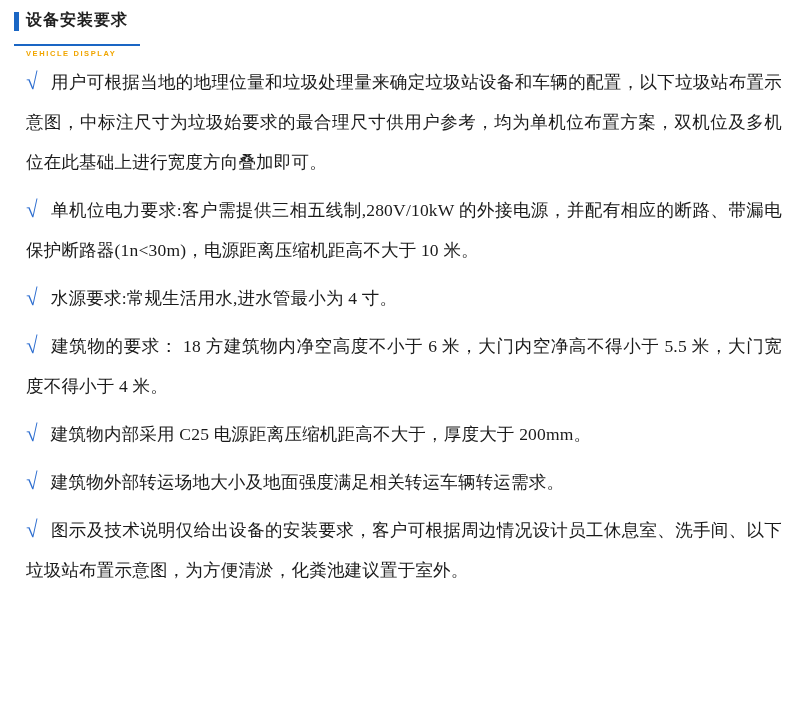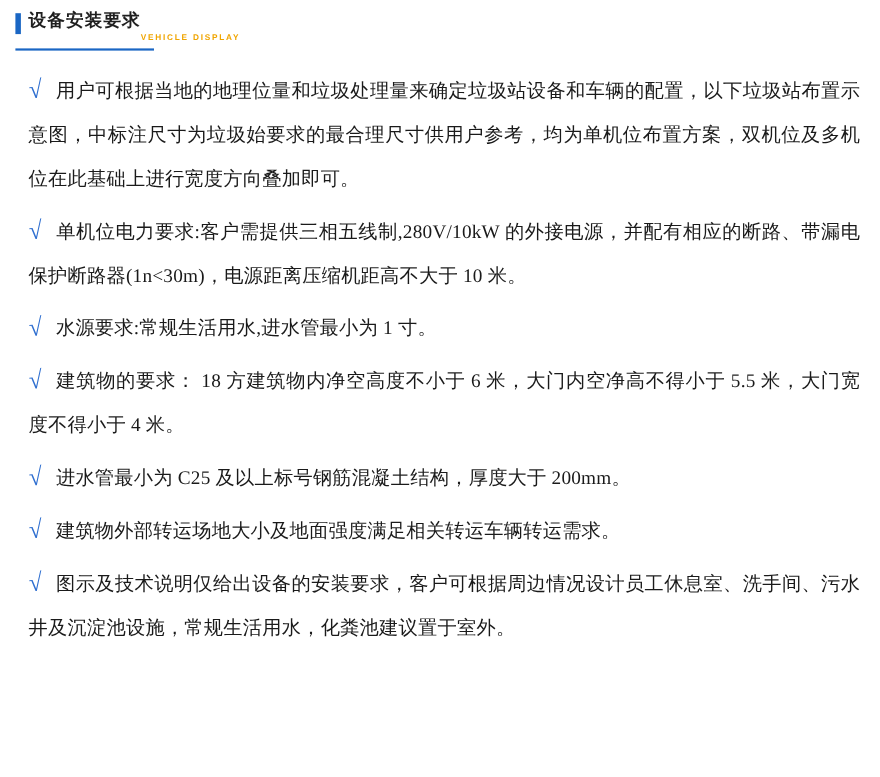--- a/index.html
+++ b/index.html
@@ -35,21 +35,21 @@
   .header-bar {
     width: 5px;
     height: 19px;
     background: #1a66c4;
     margin-top: 2px;
     margin-right: 7px;
     flex: 0 0 auto;
   }
   .header-texts {
     display: flex;
-    flex-direction: row;
+    flex-direction: column;
   }
   .header-title {
     font-family: "Liberation Sans", "DejaVu Sans", sans-serif;
     font-size: 16px;
     font-weight: bold;
     color: #1f1f1f;
     letter-spacing: 1px;
     line-height: 20px;
   }
   .header-sub {
@@ -117,33 +117,33 @@
 
     <div class="item">
       <span class="check">√</span><span class="txt">用户可根据当地的地理位量和垃圾处理量来确定垃圾站设备和车辆的配置，以下垃圾站布置示意图，中标注尺寸为垃圾始要求的最合理尺寸供用户参考，均为单机位布置方案，双机位及多机位在此基础上进行宽度方向叠加即可。</span>
     </div>
 
     <div class="item">
       <span class="check">√</span><span class="txt">单机位电力要求:客户需提供三相五线制,280V/10kW 的外接电源，并配有相应的断路、带漏电保护断路器(1n&lt;30m)，电源距离压缩机距高不大于 10 米。</span>
     </div>
 
     <div class="item">
-      <span class="check">√</span><span class="txt">水源要求:常规生活用水,进水管最小为 1 寸。</span>
+      <span class="check">√</span><span class="txt">水源要求:常规生活用水,进水管最小为 4 寸。</span>
     </div>
 
     <div class="item">
       <span class="check">√</span><span class="txt">建筑物的要求： 18 方建筑物内净空高度不小于 6 米，大门内空净高不得小于 5.5 米，大门宽度不得小于 4 米。</span>
     </div>
 
     <div class="item">
-      <span class="check">√</span><span class="txt">进水管最小为 C25 及以上标号钢筋混凝土结构，厚度大于 200mm。</span>
+      <span class="check">√</span><span class="txt">建筑物内部采用 C25 电源距离压缩机距高不大于，厚度大于 200mm。</span>
     </div>
 
     <div class="item">
       <span class="check">√</span><span class="txt">建筑物外部转运场地大小及地面强度满足相关转运车辆转运需求。</span>
     </div>
 
     <div class="item">
-      <span class="check">√</span><span class="txt">图示及技术说明仅给出设备的安装要求，客户可根据周边情况设计员工休息室、洗手间、污水井及沉淀池设施，常规生活用水，化粪池建议置于室外。</span>
+      <span class="check">√</span><span class="txt">图示及技术说明仅给出设备的安装要求，客户可根据周边情况设计员工休息室、洗手间、以下垃圾站布置示意图，为方便清淤，化粪池建议置于室外。</span>
     </div>
 
   </div>
 </div>
 
 </body></html>

